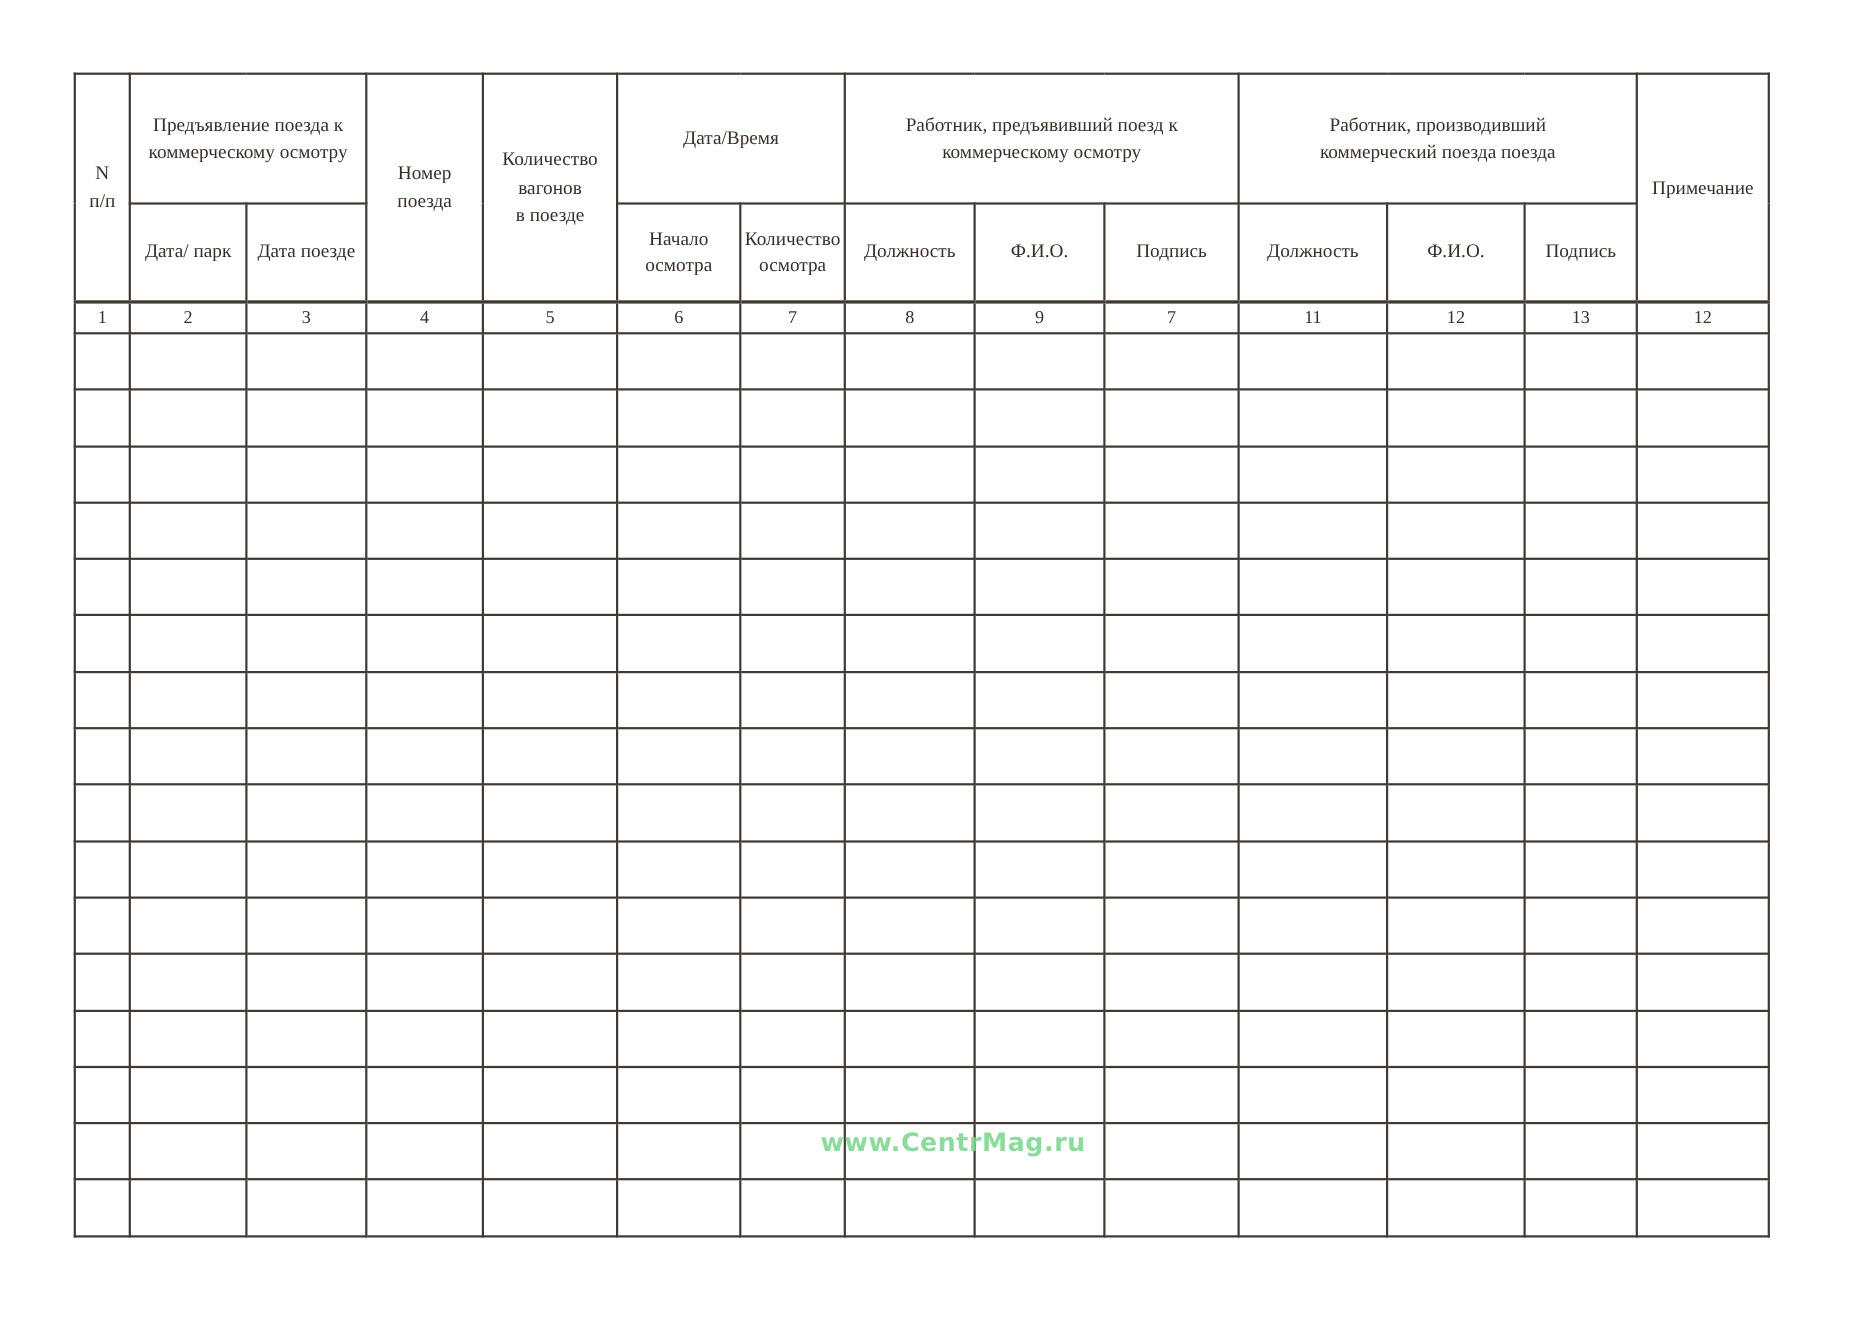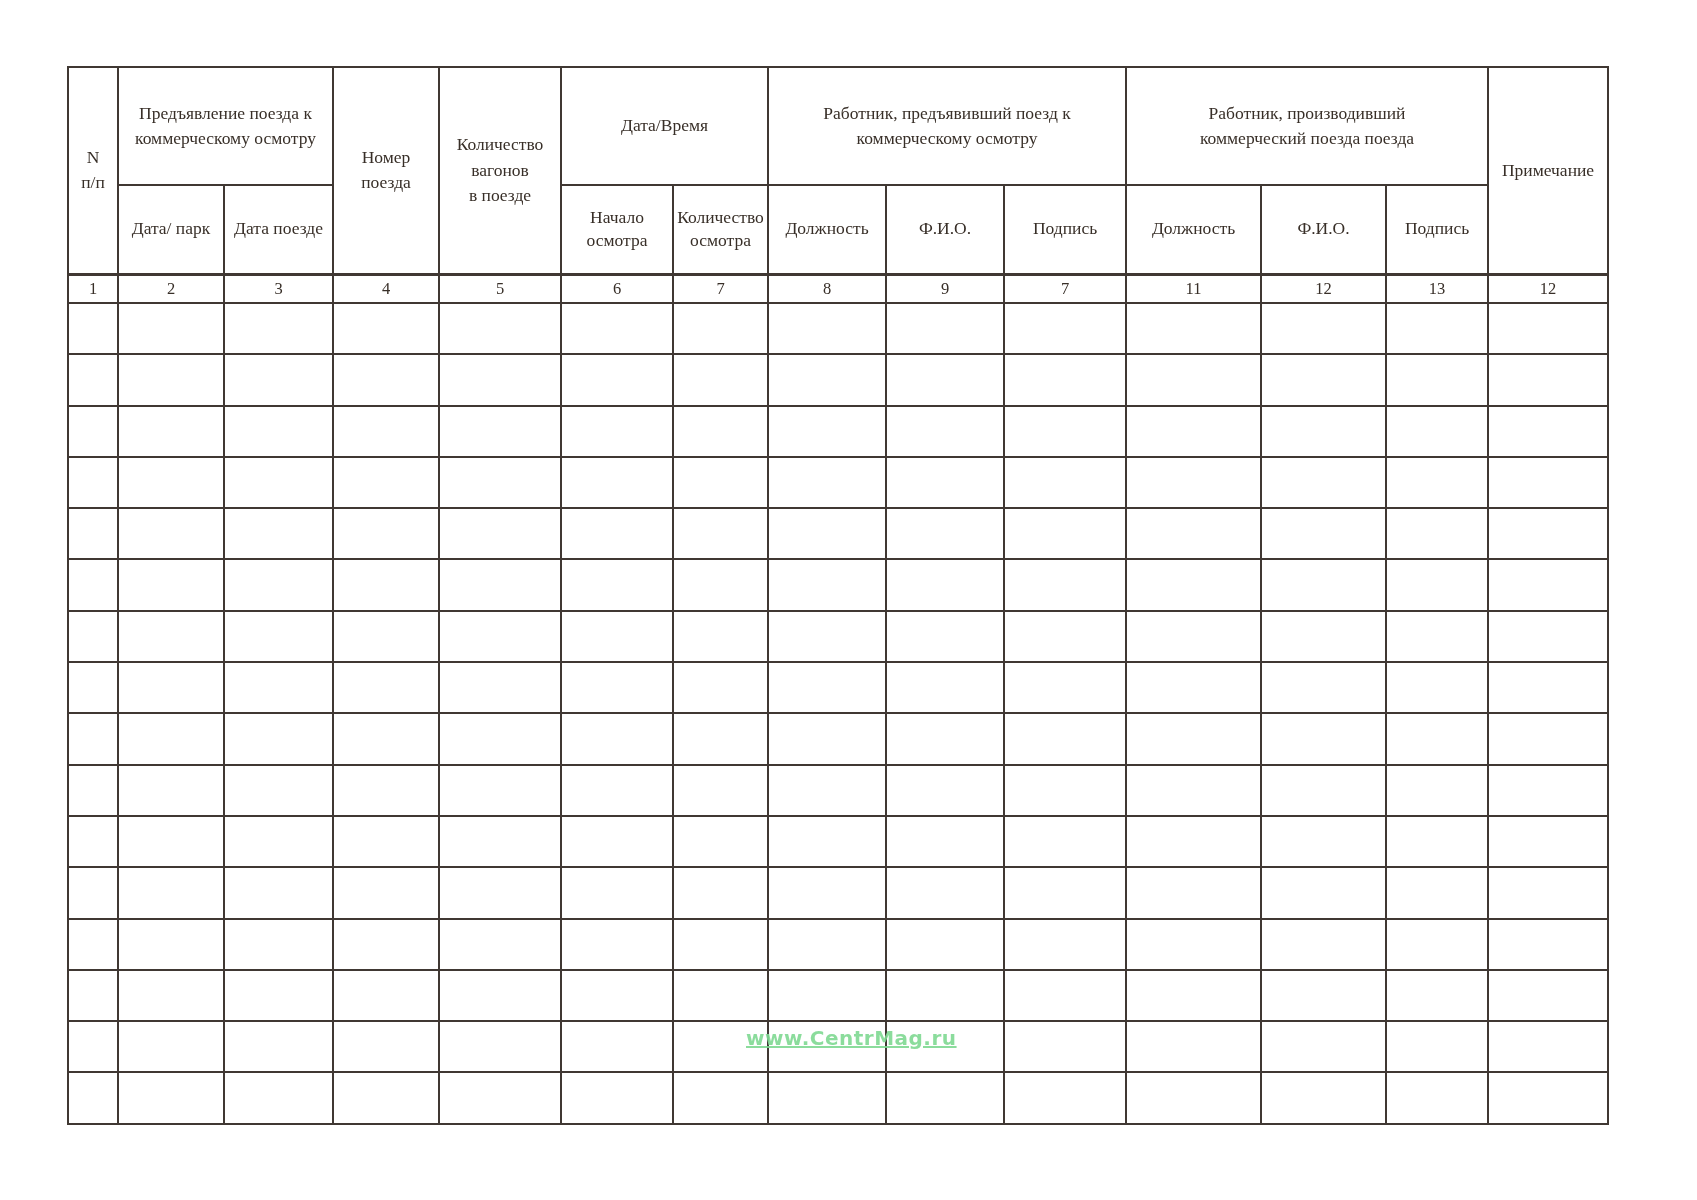--- a/index.html
+++ b/index.html
@@ -40,27 +40,26 @@
   tr.r2 { height: 89px; }
   tr.r2 th { font-size: 17.5px; line-height: 1.35; }
   tr.r3 { height: 29px; }
   tr.r3 td { font-size: 16.5px; border-top-width: 3px; line-height: 1; }
   tbody.grid tr { height: 51.3px; }
   .watermark {
     position: absolute;
     left: 746px;
     top: 1026px;
     font-family: "DejaVu Sans", sans-serif;
-    font-size: 20px;
+    font-size: 23px;
     font-weight: 600;
     letter-spacing: 0.5px;
     color: #7fd992;
     opacity: 0.9;
     white-space: nowrap;
-    text-decoration: underline;
   }
 </style>
 </head>
 <body>
 
 <div class="page">
 
   <table class="journal">
     <colgroup>
       <col style="width:50px">

